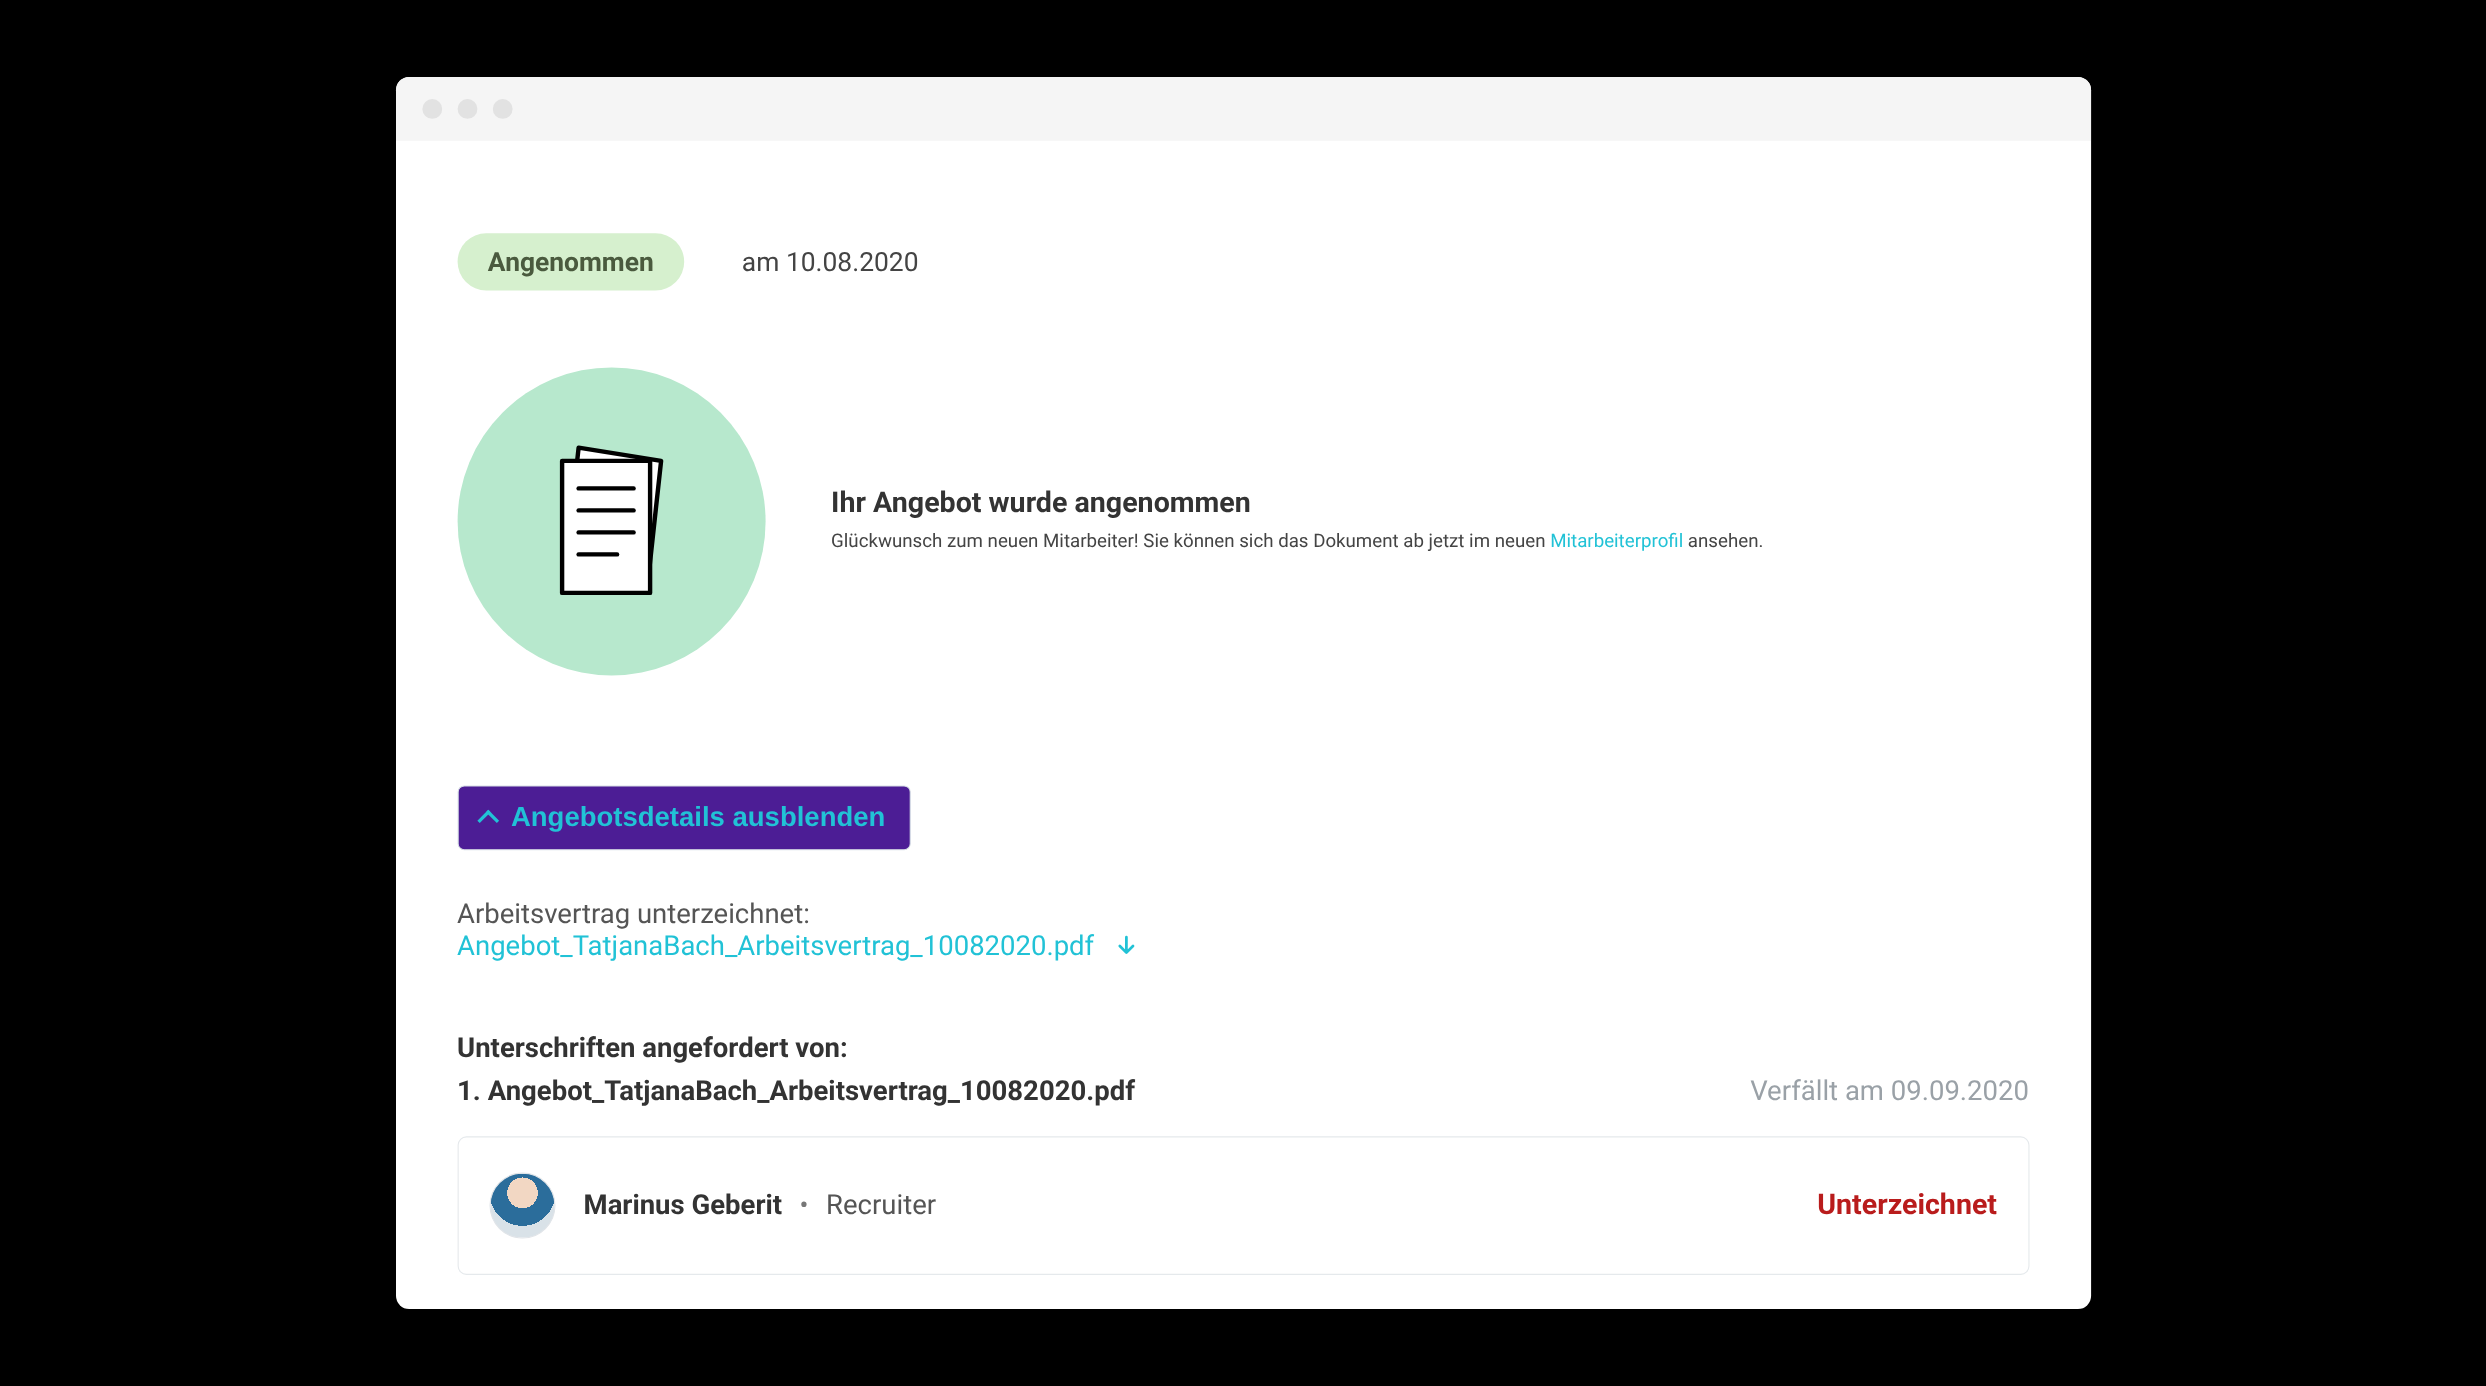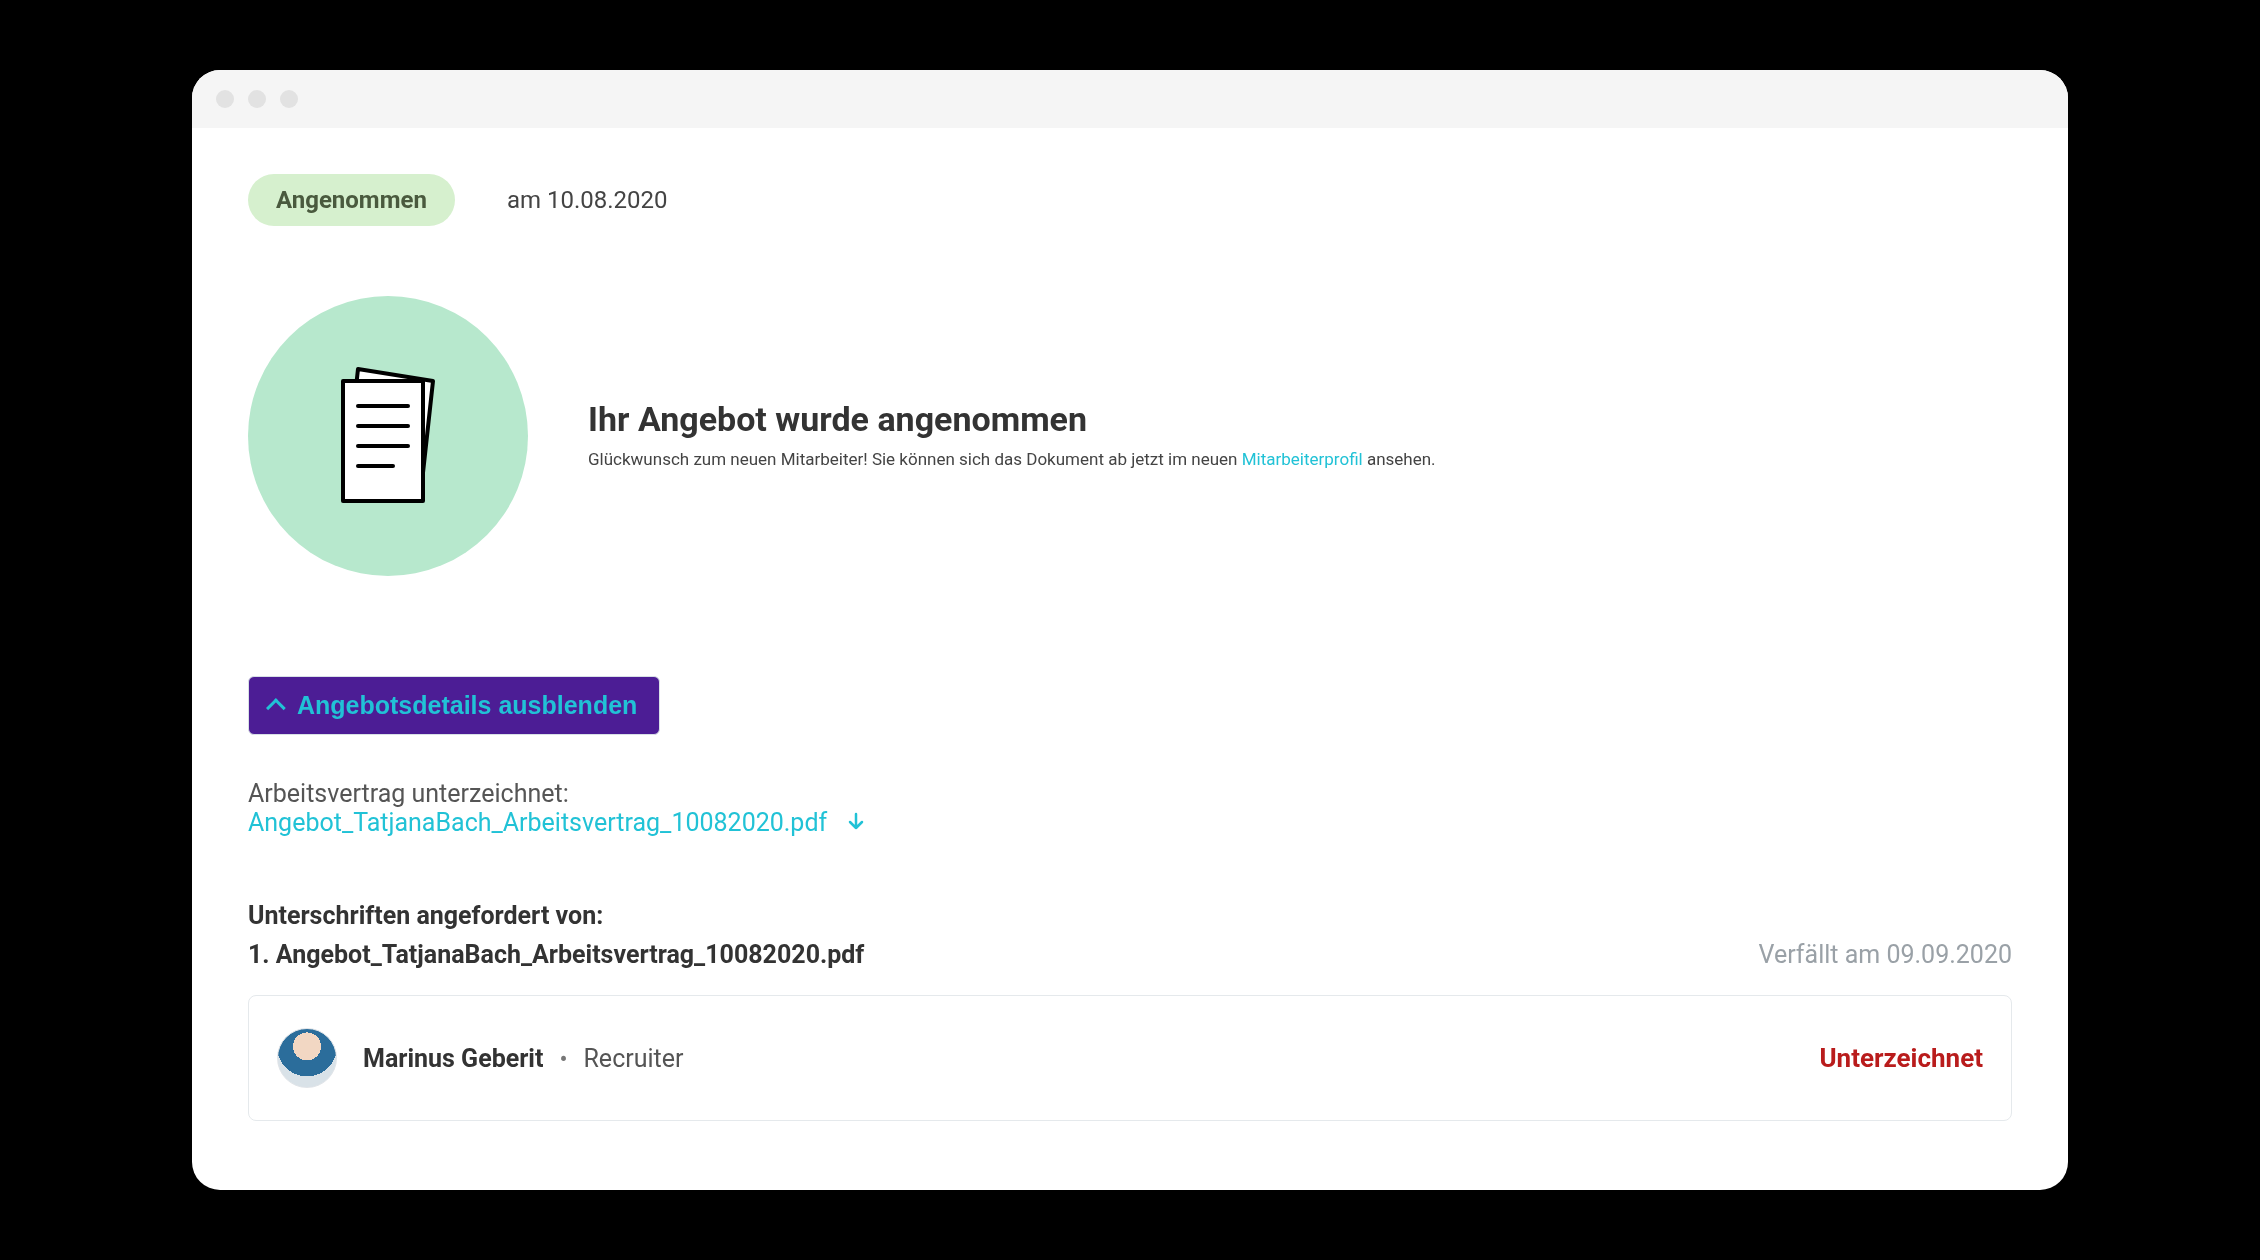--- a/index.html
+++ b/index.html
@@ -8,27 +8,28 @@
     font-family: -apple-system, BlinkMacSystemFont, "Segoe UI", Roboto, Helvetica, Arial, sans-serif;
     width: 2260px;
     height: 1260px;
     display: flex;
     align-items: center;
     justify-content: center;
     overflow: hidden;
   }
   .window {
     background: #fff;
-    width: 1876px;
+    width: 1541px;
     height: 1120px;
-    border-radius: 28px;
+    border-radius: 12px;
     overflow: hidden;
     box-shadow: 0 8px 40px rgba(0,0,0,0.4);
     display: flex;
     flex-direction: column;
+    gap: 38px;
   }
   .titlebar {
     background: #f5f5f5;
     height: 58px;
     display: flex;
     align-items: center;
     padding: 0 24px;
     gap: 14px;
   }
   .titlebar .dot {
@@ -71,21 +72,21 @@
     width: 280px;
     height: 280px;
     border-radius: 50%;
     background: #b7e8cd;
     display: flex;
     align-items: center;
     justify-content: center;
     flex-shrink: 0;
   }
   .hero-text h2 {
-    font-size: 34px;
+    font-size: 26px;
     font-weight: 700;
     color: #333;
     margin-bottom: 8px;
   }
   .hero-text p {
     font-size: 17px;
     color: #444;
     line-height: 1.5;
   }
   .hero-text a {

